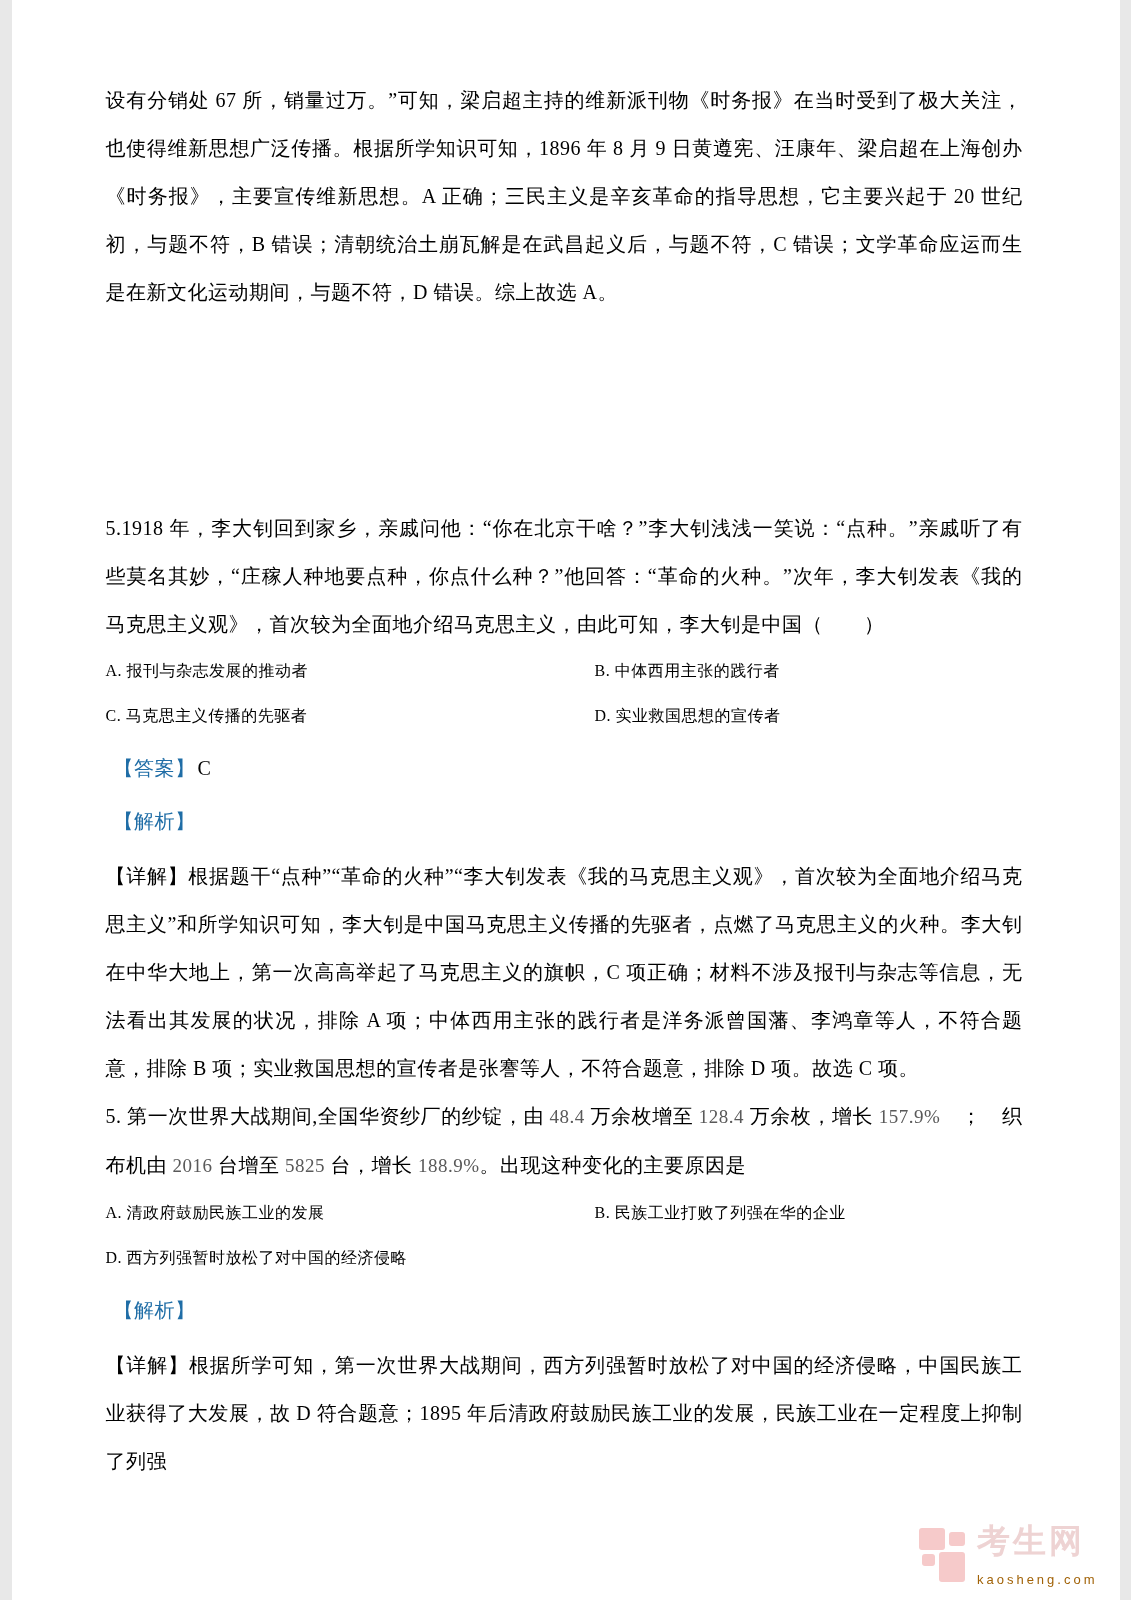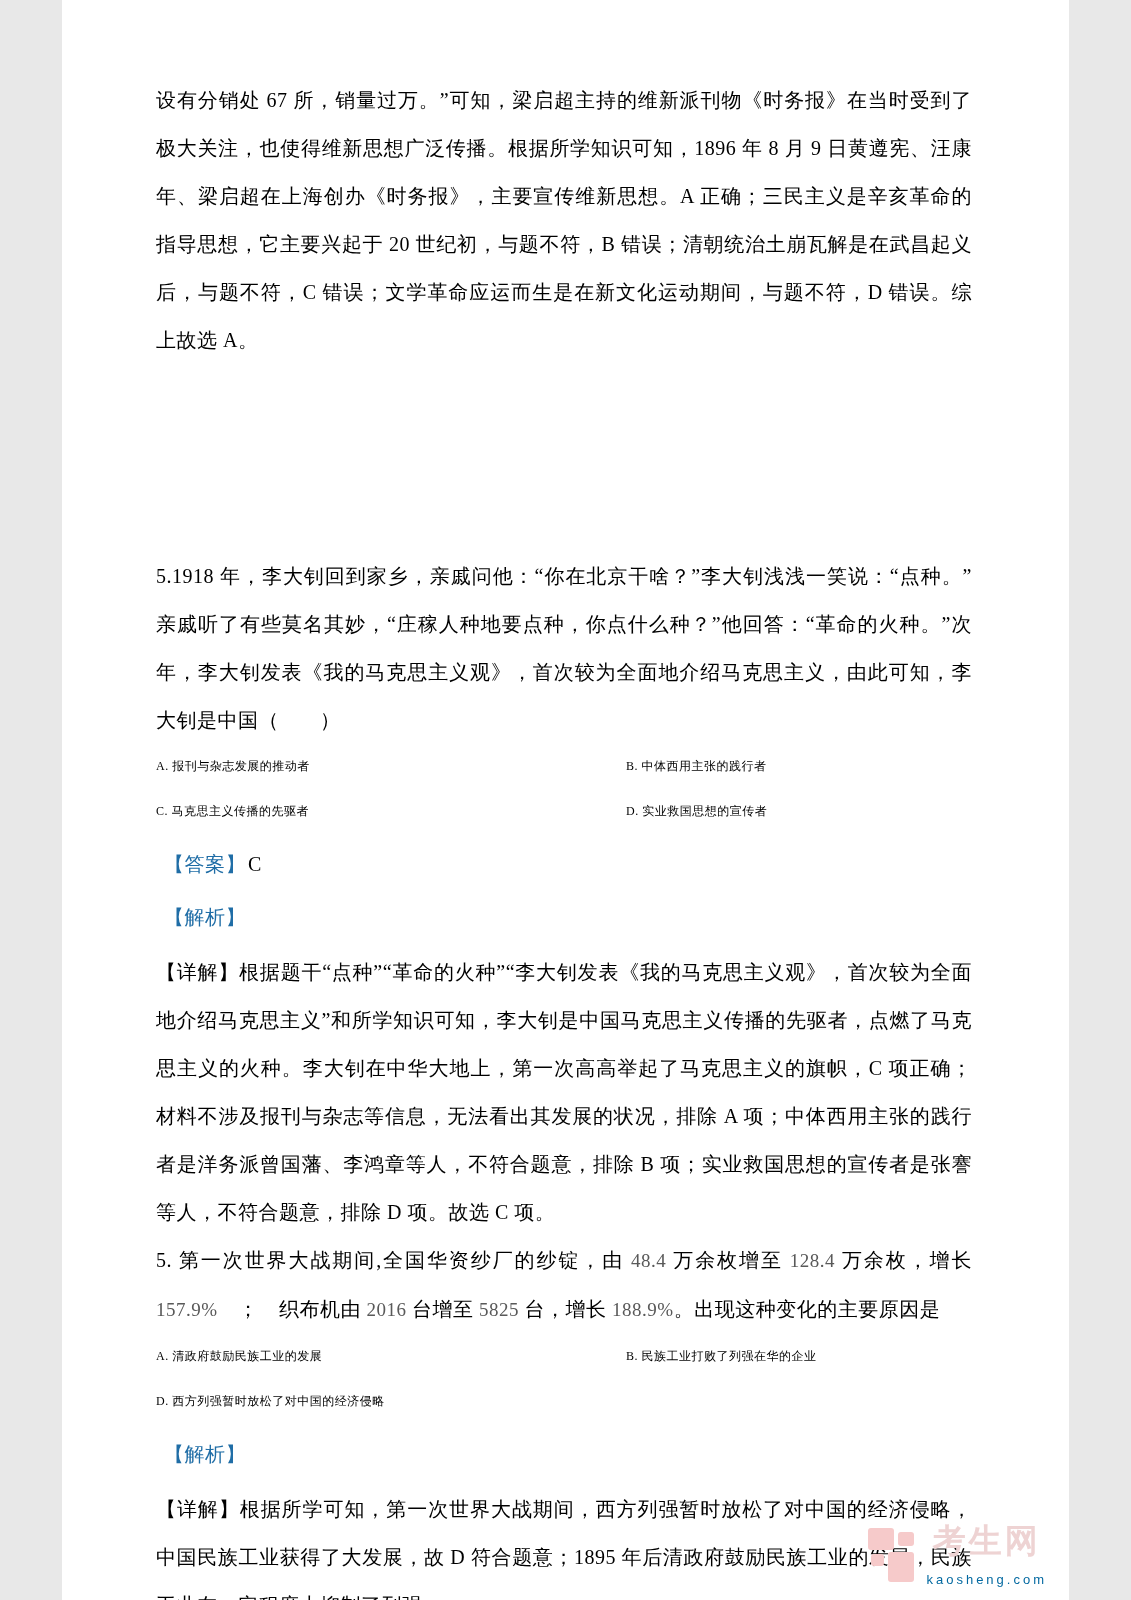--- a/index.html
+++ b/index.html
@@ -1,40 +1,41 @@
 <!DOCTYPE html>
 <html lang="zh"><head>
 <meta charset="utf-8">
 <style>
   html,body{margin:0;padding:0;background:#e8e8e8;}
   .page{
     position:relative;
-    width:1007px;height:1600px;
+    width:1108px;height:1600px;
     margin:0 auto;
     background:#ffffff;
     overflow:hidden;
     font-family:"Liberation Serif","DejaVu Serif",serif;
     color:#000;
     box-sizing:border-box;
     padding:76px 97px 4px 94px;
   }
   .para{
     margin:0;
     font-size:20px;
     line-height:48px;
     text-align:justify;
     letter-spacing:0.5px;
   }
   .spacer{height:188px;}
   .opt-grid{
     display:grid;
     grid-template-columns:470px 1fr;
-    font-size:12px;
+    font-size:16px;
     line-height:45px;
     letter-spacing:0.5px;
+    gap:19px;
   }
   .label-line{
     margin:8px;
     font-size:20px;
     line-height:45px;
     letter-spacing:0.5px;
   }
   .blue{color:#1f6da6;}
   .ans-letter{color:#000;padding-left:2px;}
   .num{
@@ -48,29 +49,29 @@
     right:22px;bottom:14px;
     display:flex;align-items:center;gap:10px;
     user-select:none;
   }
   .wm-logo{position:relative;width:48px;height:54px;}
   .wm-logo .blk{position:absolute;background:#f6caca;border-radius:3px;}
   .blk1{left:0;top:0;width:26px;height:22px;}
   .blk2{left:30px;top:4px;width:16px;height:14px;}
   .blk3{left:3px;top:26px;width:13px;height:12px;}
   .blk4{left:20px;top:24px;width:26px;height:30px;}
-  .wm-text{display:flex;flex-direction:column;line-height:1;text-align:center;}
+  .wm-text{display:flex;flex-direction:column;line-height:1;}
   .wm-cn{
     font-family:"Liberation Sans","DejaVu Sans",sans-serif;
     font-size:33px;font-weight:bold;
     color:#eed3d3;letter-spacing:3px;
   }
   .wm-en{
     font-family:"Liberation Sans","DejaVu Sans",sans-serif;
-    font-size:13px;color:#0369a1;letter-spacing:3px;margin-top:16px;
+    font-size:13px;color:#a16207;letter-spacing:3px;margin-top:16px;
   }
 </style>
 </head>
 <body>
 
 <div class="page">
 
   <p class="para">设有分销处 67 所，销量过万。”可知，梁启超主持的维新派刊物《时务报》在当时受到了极大关注，也使得维新思想广泛传播。根据所学知识可知，1896 年 8 月 9 日黄遵宪、汪康年、梁启超在上海创办《时务报》，主要宣传维新思想。A 正确；三民主义是辛亥革命的指导思想，它主要兴起于 20 世纪初，与题不符，B 错误；清朝统治土崩瓦解是在武昌起义后，与题不符，C 错误；文学革命应运而生是在新文化运动期间，与题不符，D 错误。综上故选 A。</p>
 
   <div class="spacer"></div>

